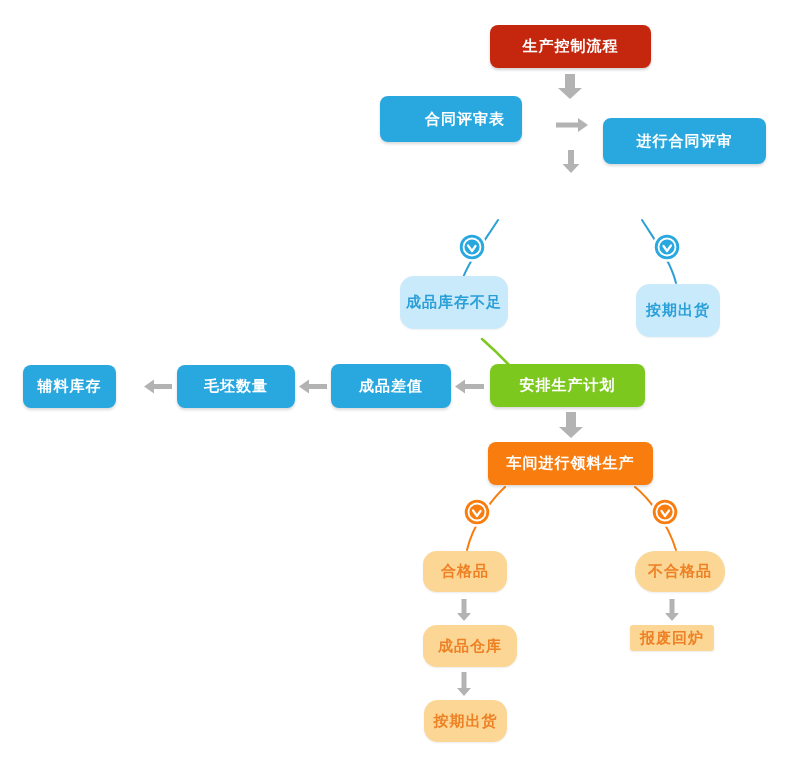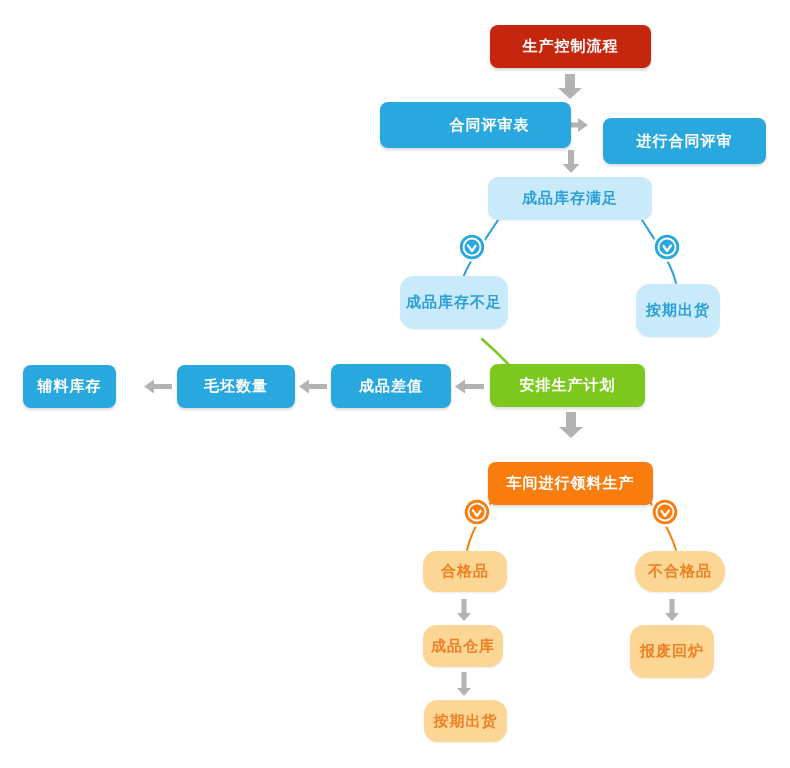--- a/index.html
+++ b/index.html
@@ -71,43 +71,42 @@
     </g>
     <g transform="translate(665,512)">
       <circle r="13.5" fill="#f87c0e" stroke="#ffffff" stroke-width="2.5"></circle>
       <circle r="8.5" fill="none" stroke="#ffffff" stroke-width="1.8"></circle>
       <path d="M 4 -1.5 L 0 4 L -3.5 -1" fill="none" stroke="#ffffff" stroke-width="2.2" stroke-linecap="round" stroke-linejoin="round"></path>
     </g>
   </svg>
 
   <div class="node red" style="left:490px;top:25px;width:161px;height:43px;">生产控制流程</div>
 
-  <div class="node blue" style="left:380px;top:102px;width:191px;height:46px;padding-left:28px;">合同评审表</div>
+  <div class="node blue" style="left:380px;top:96px;width:142px;height:46px;padding-left:28px;">合同评审表</div>
 
   <div class="node blue" style="left:603px;top:118px;width:163px;height:46px;">进行合同评审</div>
 
-  <div class="node lightblue" style="left:488px;top:177px;width:164px;height:43px;border-radius:10px;">成品库存满足</div>
 
   <div class="node lightblue" style="left:400px;top:276px;width:108px;height:53px;border-radius:14px;">成品库存不足</div>
 
   <div class="node lightblue" style="left:636px;top:284px;width:84px;height:53px;border-radius:14px;">按期出货</div>
 
   <div class="node green" style="left:490px;top:364px;width:155px;height:43px;">安排生产计划</div>
 
   <div class="node blue" style="left:331px;top:364px;width:120px;height:44px;">成品差值</div>
 
   <div class="node blue" style="left:177px;top:365px;width:118px;height:43px;">毛坯数量</div>
 
   <div class="node blue" style="left:23px;top:365px;width:93px;height:43px;">辅料库存</div>
 
-  <div class="node orange" style="left:488px;top:442px;width:165px;height:43px;margin-top:20px;">车间进行领料生产</div>
+  <div class="node orange" style="left:488px;top:442px;width:165px;height:43px;">车间进行领料生产</div>
 
   <div class="node yellow" style="left:423px;top:551px;width:84px;height:41px;border-radius:14px;text-align:right;">合格品</div>
 
   <div class="node yellow" style="left:635px;top:551px;width:90px;height:41px;border-radius:20px;">不合格品</div>
 
-  <div class="node yellow" style="left:423px;top:625px;width:80px;height:42px;border-radius:14px;">成品仓库</div>
+  <div class="node yellow" style="left:423px;top:625px;width:94px;height:42px;border-radius:14px;">成品仓库</div>
 
-  <div class="node yellow" style="left:630px;top:625px;width:84px;height:53px;border-radius:14px;">报废回炉</div>
+  <div class="node yellow" style="left:630px;top:625px;width:84px;height:26px;border-radius:3px;">报废回炉</div>
 
   <div class="node yellow" style="left:424px;top:700px;width:83px;height:42px;border-radius:14px;">按期出货</div>
 
 </div>
 
 </body></html>

